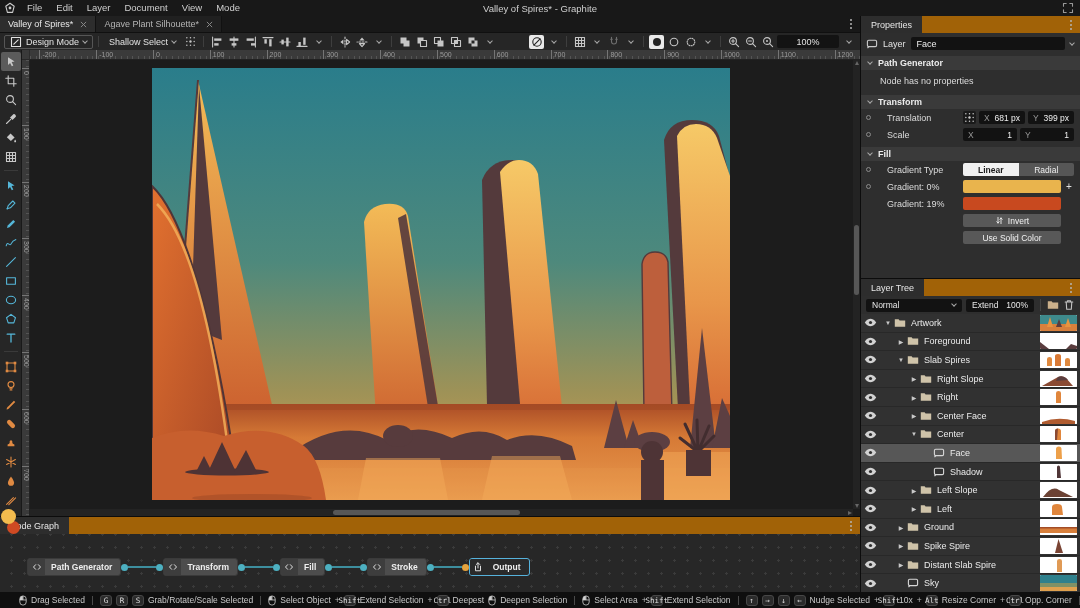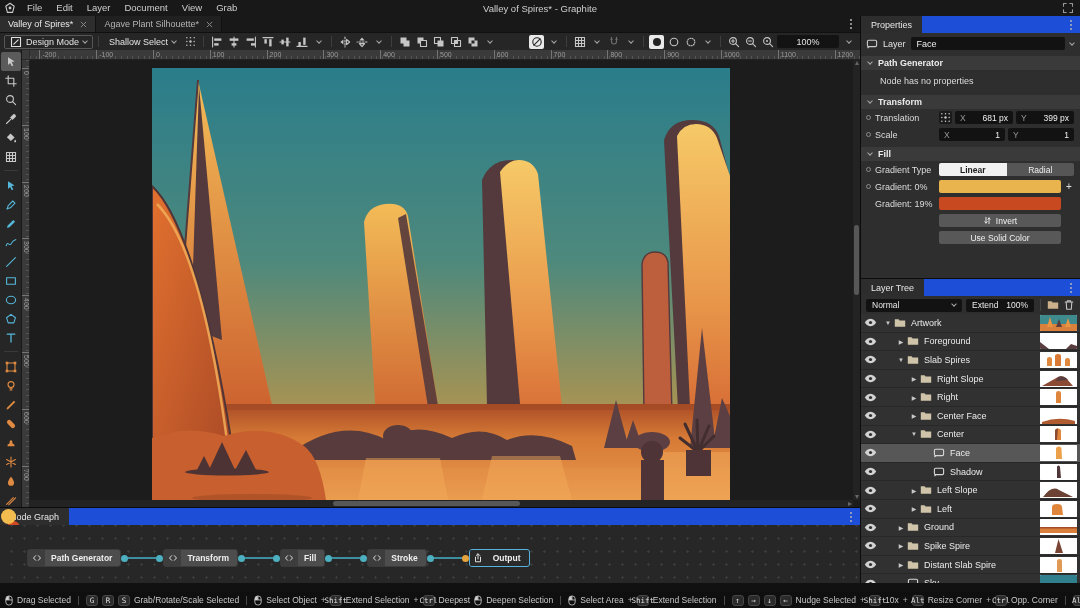--- a/index.html
+++ b/index.html
@@ -21,21 +21,21 @@
   .left-col{width:861px;border-right:1px solid #0c0c0c;display:flex;flex-direction:column;min-height:0;}
   .right-col{flex:1;display:flex;flex-direction:column;min-width:0;background:#2e2e2e;}
 
   
   .tabbar{height:16px;background:#181818;display:flex;align-items:stretch;}
   .tab{display:flex;align-items:center;gap:7px;padding:0 8px;background:#202020;border-right:1px solid #111;
        font-size:9px;color:#b5b5b5;white-space:nowrap;}
   .tab.active{background:#2d2d2d;color:#e9e9e9;}
   .tab .x{color:#8a8a8a;display:flex;}
   .kebab{margin-left:auto;align-self:center;padding:0 7px;color:#b5b5b5;display:flex;}
-  .panel-tabbar{height:17px;background:#1d4ed8;display:flex;align-items:stretch;flex:none;}
+  .panel-tabbar{height:17px;background:#a16207;display:flex;align-items:stretch;flex:none;}
   .panel-tab{padding:0 10px;display:flex;align-items:center;font-size:9px;background:#2d2d2d;color:#e6e6e6;}
 
   
   .optionsbar{height:18px;background:#262626;border-top:1px solid #101010;display:flex;align-items:center;
     padding:0 4px;gap:2px;flex:none;}
   .obtn{height:14px;min-width:15px;display:flex;align-items:center;justify-content:center;color:#c6c6c6;
     border-radius:2px;padding:0 1px;}
   .obtn.active{background:#e9e9e9;color:#222;}
   .obtn.dim{color:#6f6f6f;}
   .odd{display:flex;align-items:center;gap:4px;height:14px;padding:0 5px;color:#e2e2e2;font-size:9px;border-radius:2px;}
@@ -92,42 +92,42 @@
   .gnode .gicon{width:17px;display:flex;align-items:center;justify-content:center;background:#3d3d3d;color:#dedede;}
   .gnode .glabel{display:flex;align-items:center;padding:0 8px 0 6px;font-size:8.5px;font-weight:bold;color:#efefef;white-space:nowrap;}
   .gnode.selected{border:1.5px solid #56b2dc;background:#2a2a2a;}
   .gnode.selected .gicon{background:#2a2a2a;}
   .wire{display:flex;align-items:center;width:42px;flex:none;}
   .port{width:7px;height:7px;border-radius:50%;background:#4db0c1;flex:none;}
   .port.orange{background:#e5a33d;}
   .wline{flex:1;height:2px;background:#3d8e9e;}
 
   
-  .statusbar{flex:0 0 16px;background:#0f0f0f;display:flex;align-items:center;padding:0 5px;gap:4px;
-    font-size:8.5px;color:#c9c9c9;white-space:nowrap;overflow:hidden;margin-top:9px;}
+  .statusbar{flex:0 0 16px;background:#0f0f0f;display:flex;align-items:center;padding:0 19px;gap:4px;
+    font-size:8.5px;color:#c9c9c9;white-space:nowrap;overflow:hidden;}
   .kcap{height:11px;min-width:12px;padding:0 3px;background:#2b2b2b;border:1px solid #474747;border-radius:3px;
     display:inline-flex;align-items:center;justify-content:center;font-family:"DejaVu Sans Mono",monospace;
     font-size:7.5px;color:#e0e0e0;}
   .sgsep{width:1px;height:9px;background:#4a4a4a;margin:0 3px;flex:none;}
   .smouse{display:flex;color:#cfcfcf;}
   .splus{color:#b9b9b9;}
 
   
   .props-panel{flex:0 0 262px;display:flex;flex-direction:column;overflow:hidden;background:#2e2e2e;}
   .props-body{padding-top:2px;}
   .layerrow{height:17px;display:flex;align-items:center;gap:5px;padding:0 6px 0 5px;}
   .layerrow .licn{color:#cccccc;display:flex;}
   .lbl{font-size:9px;color:#e2e2e2;}
   .fieldwide{flex:1;height:13px;background:#121212;border-radius:2px;display:flex;align-items:center;
     padding:0 6px;font-size:9px;color:#ededed;}
   .sect{margin-top:4px;}
   .sect-h{height:14px;background:#3a3a3a;display:flex;align-items:center;gap:6px;padding:0 7px;
     font-weight:bold;font-size:9px;color:#ececec;}
   .sect-empty{height:21px;display:flex;align-items:center;padding-left:19px;font-size:9px;color:#dcdcdc;}
-  .prow{height:17px;display:flex;align-items:center;gap:4px;padding:0 6px 0 5px;}
+  .prow{height:17px;display:flex;align-items:center;gap:16px;padding:0 6px 0 5px;}
   .expose{width:5px;height:5px;border-radius:50%;border:1px solid #8a8a8a;flex:none;}
   .expose.hot{border-color:#d4552b;}
   .expose.hidden{visibility:hidden;}
   .plabel{width:60px;flex:none;font-size:9px;color:#dcdcdc;white-space:nowrap;}
   .pctrl{flex:1;display:flex;align-items:center;gap:3px;min-width:0;}
   .nfield{flex:1;height:13px;background:#121212;border-radius:2px;display:flex;align-items:center;
     padding:0 5px;font-size:8.5px;min-width:0;}
   .nfield .nlab{color:#979797;margin-right:auto;}
   .nfield .nval{color:#efefef;}
   .nfield.center{justify-content:center;}
@@ -176,21 +176,21 @@
           <path d="M6 1.2l4.2 3-1.6 6.2H3.4L1.8 4.2z"></path>
           <circle cx="6" cy="6" r="1.4" fill="currentColor" stroke="none"></circle>
         </svg>
       </span>
     <nav class="menus" id="menus">
         <span class="menu-item">File</span>
         <span class="menu-item">Edit</span>
         <span class="menu-item">Layer</span>
         <span class="menu-item">Document</span>
         <span class="menu-item">View</span>
-        <span class="menu-item">Grab</span>
+        <span class="menu-item">Mode</span>
       </nav>
     <div class="wtitle">Valley of Spires* - Graphite</div>
     <span class="fsbtn icon">
         <svg viewBox="0 0 12 12" width="12" height="12" fill="none" stroke="currentColor" stroke-width="1.1" stroke-linecap="round" stroke-linejoin="round">
           <path d="M4.2 1.5H1.5v2.7M7.8 1.5h2.7v2.7M10.5 7.8v2.7H7.8M1.5 7.8v2.7h2.7"></path>
         </svg>
       </span>
   </div>
 
   <div class="main">

